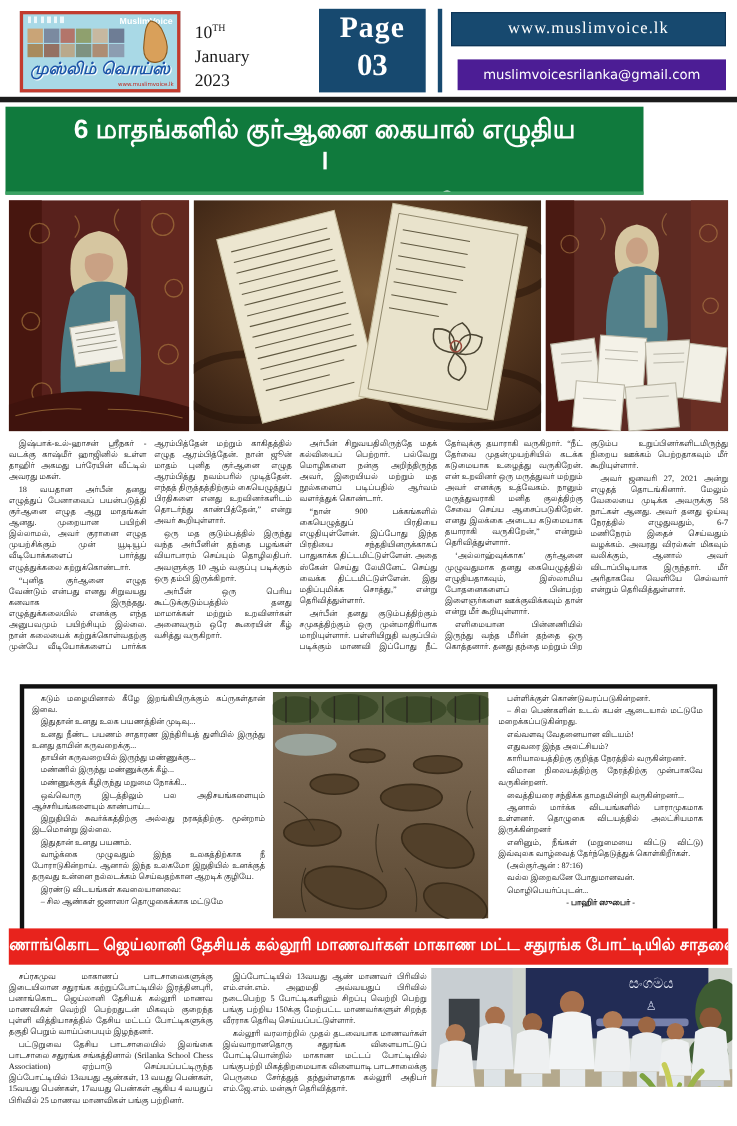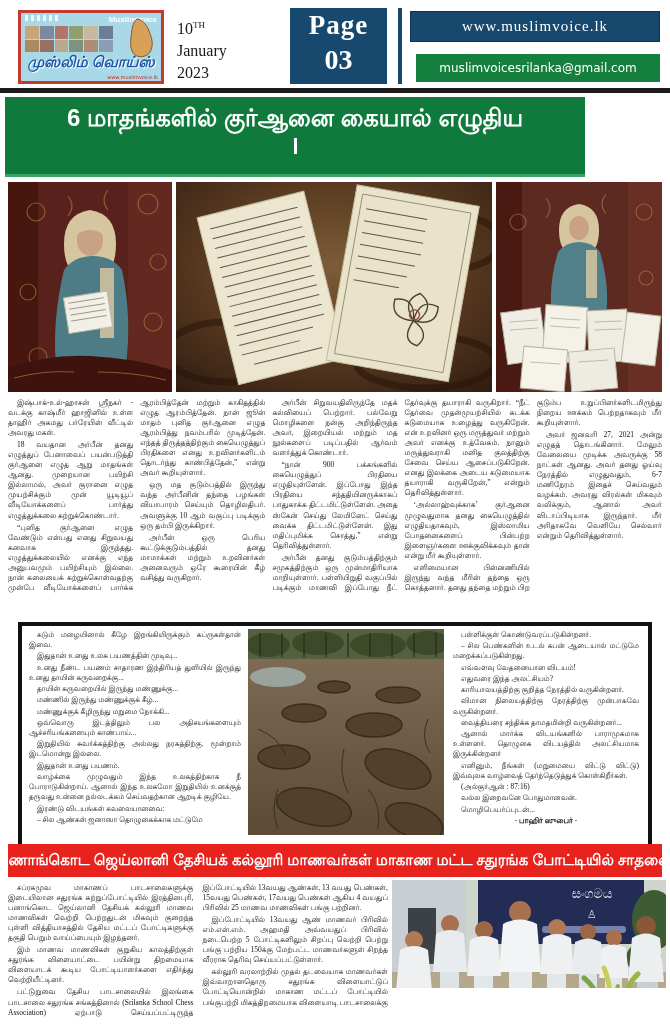--- a/index.html
+++ b/index.html
@@ -22,21 +22,21 @@
             font-size:5px;color:#c0271d;}
   .date-block{position:absolute;left:177px;top:14px;font-size:16px;line-height:22px;color:#1a1a1a;}
   .pagebox{position:absolute;left:290px;top:8px;width:97px;height:76px;background:#17496f;
            color:#fff;text-align:center;font-family:Liberation Serif, serif;font-weight:bold;}
   .pagebox .pg{font-size:27px;line-height:34px;letter-spacing:1px;}
   .pagebox .num{font-size:28px;line-height:36px;}
   .hdr-vline{position:absolute;left:398px;top:8px;width:4px;height:76px;background:#17496f;}
   .sitebar{position:absolute;left:410px;top:11px;width:250px;height:31px;background:#17496f;
            border:1px solid #0d3355;color:#ffffff;display:flex;align-items:center;justify-content:center;
            font-size:15px;letter-spacing:1px;box-sizing:border-box;}
-  .mailbar{position:absolute;left:416px;top:54px;width:244px;height:28px;background:#15803d;
+  .mailbar{position:absolute;left:416px;top:54px;width:244px;height:28px;background:#4c1d95;
            color:#ffffff;display:flex;align-items:center;justify-content:center;
            font-family:"DejaVu Sans",sans-serif;font-size:12px;}
   .hdr-rule{position:absolute;left:0;top:88px;width:670px;height:5px;background:#1c1c1c;}
   
   .green-banner{position:absolute;left:5px;top:97px;width:580px;height:80px;background:#107a3d;
                 border-bottom:3px solid #3aa263;box-sizing:border-box;color:#ffffff;
                 font-family:"Liberation Sans",sans-serif;font-weight:bold;text-align:center;overflow:hidden;}
   .green-banner .l1{font-size:24px;line-height:36px;margin-top:3px;white-space:nowrap;}
   .green-banner .l2{display:flex;align-items:center;gap:9px;padding:0 16px;margin-top:2px;flex-direction:column;}
   .green-banner .l2 .txt{font-size:24px;white-space:nowrap;}
@@ -355,21 +355,20 @@
           <p>மொழிபெயர்ப்புடன்...</p>
         </div>
       <p class="byline">- பாஹிர் ஸுபைர் -</p>
     </div>
   </div>
 
   <div class="chess-banner">பணாங்கொட ஜெய்லானி தேசியக் கல்லூரி மாணவர்கள் மாகாண மட்ட சதுரங்க போட்டியில் சாதனை</div>
 
   <div class="chess-article">
       <p>சப்ரகமுவ மாகாணப் பாடசாலைகளுக்கு இடையிலான சதுரங்க கற்றுப்போட்டியில் இரத்தினபுரி, பனாங்கொட ஜெய்லானி தேசியக் கல்லூரி மாணவ மாணவிகள் வெற்றி பெற்றதுடன் மிகவும் குறைந்த புள்ளி வித்தியாசத்தில் தேசிய மட்டப் போட்டிகளுக்கு தகுதி பெறும் வாய்ப்பையும் இழந்தனர்.</p>
-      <p>இம் மாணவ மாணவிகள் குறுகிய காலத்திற்குள் சதுரங்க விளையாட்டை பயின்று திறமையாக விளையாடக் கூடிய போட்டியாளர்களை எதிர்த்து வெற்றியீட்டினர்.</p>
       <p>பட்டுறுவை தேசிய பாடசாலையில் இலங்கை பாடசாலை சதுரங்க சங்கத்தினால் (Srilanka School Chess Association) ஏற்பாடு செய்யப்பட்டிருந்த இப்போட்டியில் 13வயது ஆண்கள், 13 வயது பெண்கள், 15வயது பெண்கள், 17வயது பெண்கள் ஆகிய 4 வயதுப் பிரிவில் 25 மாணவ மாணவிகள் பங்கு பற்றினர்.</p>
       <p>இப்போட்டியில் 13வயது ஆண் மாணவர் பிரிவில் எம்.என்.எம். அஹமதி அவ்வயதுப் பிரிவில் நடைபெற்ற 5 போட்டிகளிலும் சிறப்பு வெற்றி பெற்று பங்கு பற்றிய 150க்கு மேற்பட்ட மாணவர்களுள் சிறந்த வீரராக தெரிவு செய்யப்பட்டுள்ளார்.</p>
       <p>கல்லூரி வரலாற்றில் முதல் தடவையாக மாணவர்கள் இவ்வாறானதொரு சதுரங்க விளையாட்டுப் போட்டியொன்றில் மாகாண மட்டப் போட்டியில் பங்குபற்றி மிகத்திறமையாக விளையாடி பாடசாலைக்கு பெருமை சேர்த்துத் தந்துள்ளதாக கல்லூரி அதிபர் எம்.ஜே.எம். மன்சூர் தெரிவித்தார்.</p>
     </div>
 
   <div class="chess-photo">
     <svg width="274" height="146" viewBox="0 0 274 146">
       <rect width="274" height="146" fill="#cfd4cd"></rect>
       <rect x="0" y="0" width="74" height="96" fill="#c8ced2"></rect>
       <rect x="16" y="28" width="28" height="56" fill="#3c4146"></rect>

